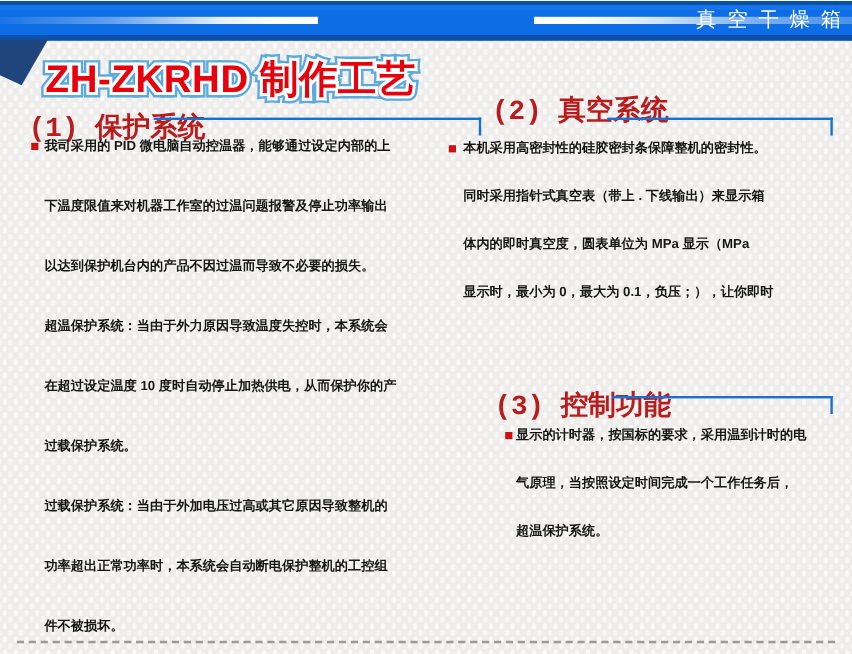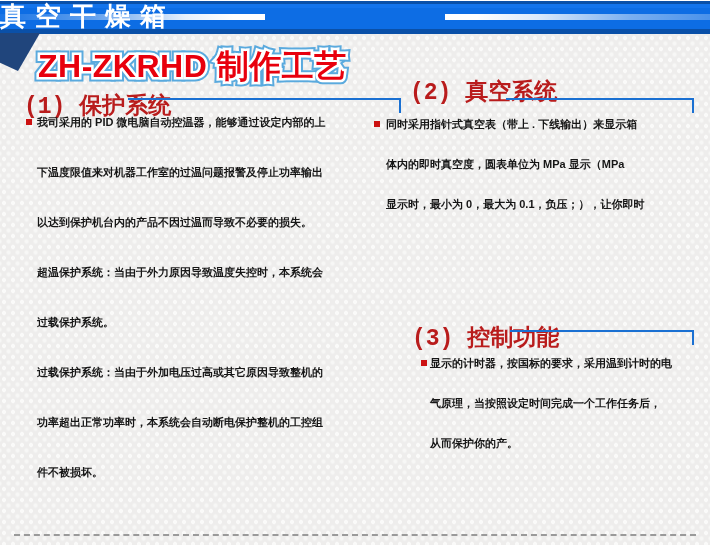--- a/index.html
+++ b/index.html
@@ -22,22 +22,22 @@
   .stripe-left{
     left:0;width:265px;
     background:linear-gradient(90deg,rgba(255,255,255,0.05) 0%,rgba(255,255,255,0.35) 35%,rgba(255,255,255,0.9) 70%,#ffffff 88%,#ffffff 100%);
   }
   .stripe-right{
     left:445px;width:265px;
     background:linear-gradient(90deg,#ffffff 0%,#ffffff 12%,rgba(255,255,255,0.85) 35%,rgba(255,255,255,0.45) 70%,rgba(255,255,255,0.25) 100%);
   }
   .banner-title{
     position:absolute;left:0;top:0;width:710px;height:34px;
-    text-align:left;line-height:33px;
-    color:#ffffff;font-weight:bold;font-size:26px;letter-spacing:9px;
+    text-align:right;line-height:33px;
+    color:#ffffff;font-weight:normal;font-size:17px;letter-spacing:9px;
   }
   
   .fold-tri{
     position:absolute;left:0;top:33px;width:40px;height:38px;background:#20457c;
     -webkit-clip-path:polygon(0 0,100% 0,45% 100%,0 78%);
     clip-path:polygon(0 0,100% 0,45% 100%,0 78%);
   }
   
   .big-title{position:absolute;left:38px;top:45px;width:340px;height:42px;}
   .big-title span{
@@ -93,31 +93,33 @@
 
 <div class="bullet" style="left:26px;top:119px;"></div>
 <div class="bullet" style="left:374px;top:121px;"></div>
 <div class="bullet" style="left:421px;top:360px;"></div>
 
 <div class="lines" style="left:37px;top:97px;">
   <div class="ln l50">我司采用的 PID 微电脑自动控温器，能够通过设定内部的上</div>
   <div class="ln l50">下温度限值来对机器工作室的过温问题报警及停止功率输出</div>
   <div class="ln l50">以达到保护机台内的产品不因过温而导致不必要的损失。</div>
   <div class="ln l50">超温保护系统：当由于外力原因导致温度失控时，本系统会</div>
+  <div class="ln l50">在超过设定温度 10 度时自动停止加热供电，从而保护你的产</div>
   <div class="ln l50">过载保护系统。</div>
   <div class="ln l50">过载保护系统：当由于外加电压过高或其它原因导致整机的</div>
   <div class="ln l50">功率超出正常功率时，本系统会自动断电保护整机的工控组</div>
   <div class="ln l50">件不被损坏。</div>
 </div>
 
 <div class="lines" style="left:386px;top:104px;">
+  <div class="ln l40">本机采用高密封性的硅胶密封条保障整机的密封性。</div>
   <div class="ln l40">同时采用指针式真空表（带上 . 下线输出）来显示箱</div>
   <div class="ln l40">体内的即时真空度，圆表单位为 MPa 显示（MPa</div>
   <div class="ln l40">显示时，最小为 0，最大为 0.1，负压；），让你即时</div>
 </div>
 
 <div class="lines" style="left:430px;top:343px;">
   <div class="ln l40">显示的计时器，按国标的要求，采用温到计时的电</div>
   <div class="ln l40">气原理，当按照设定时间完成一个工作任务后，</div>
-  <div class="ln l40">从而保护你的产。</div>
+  <div class="ln l40">超温保护系统。</div>
 </div>
 
 <div class="dash-bottom"></div>
 
 </body></html>

